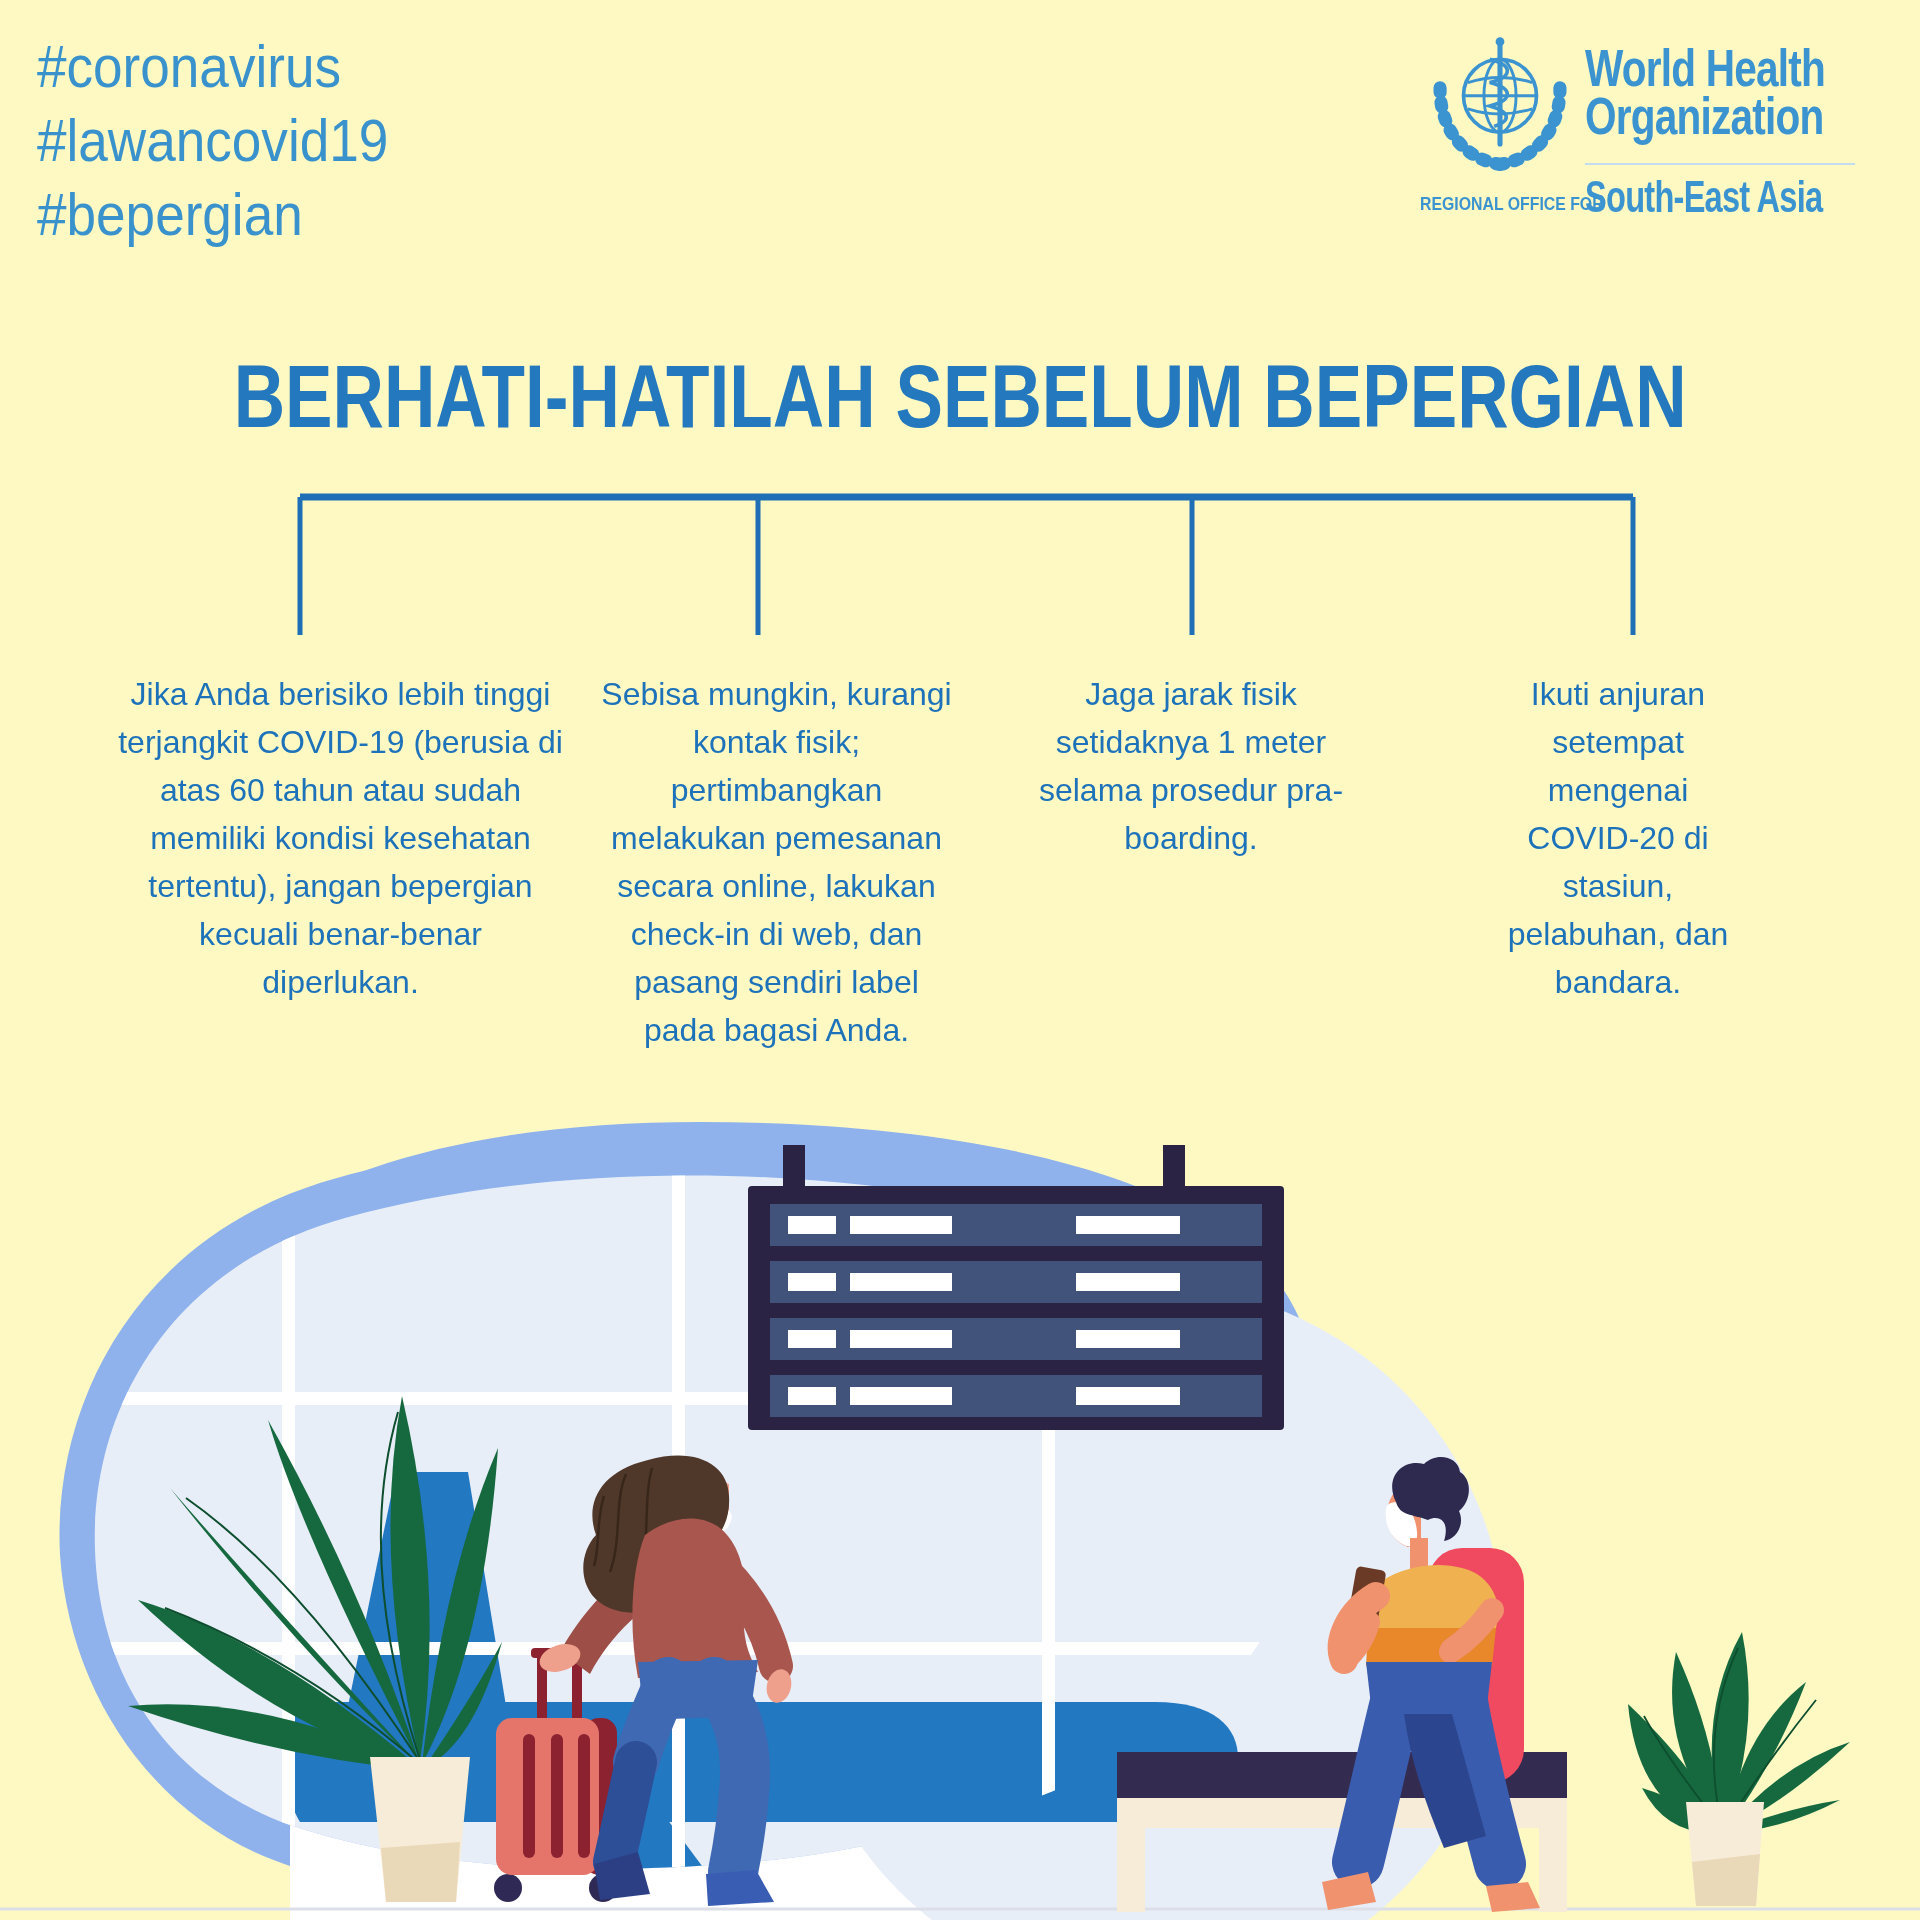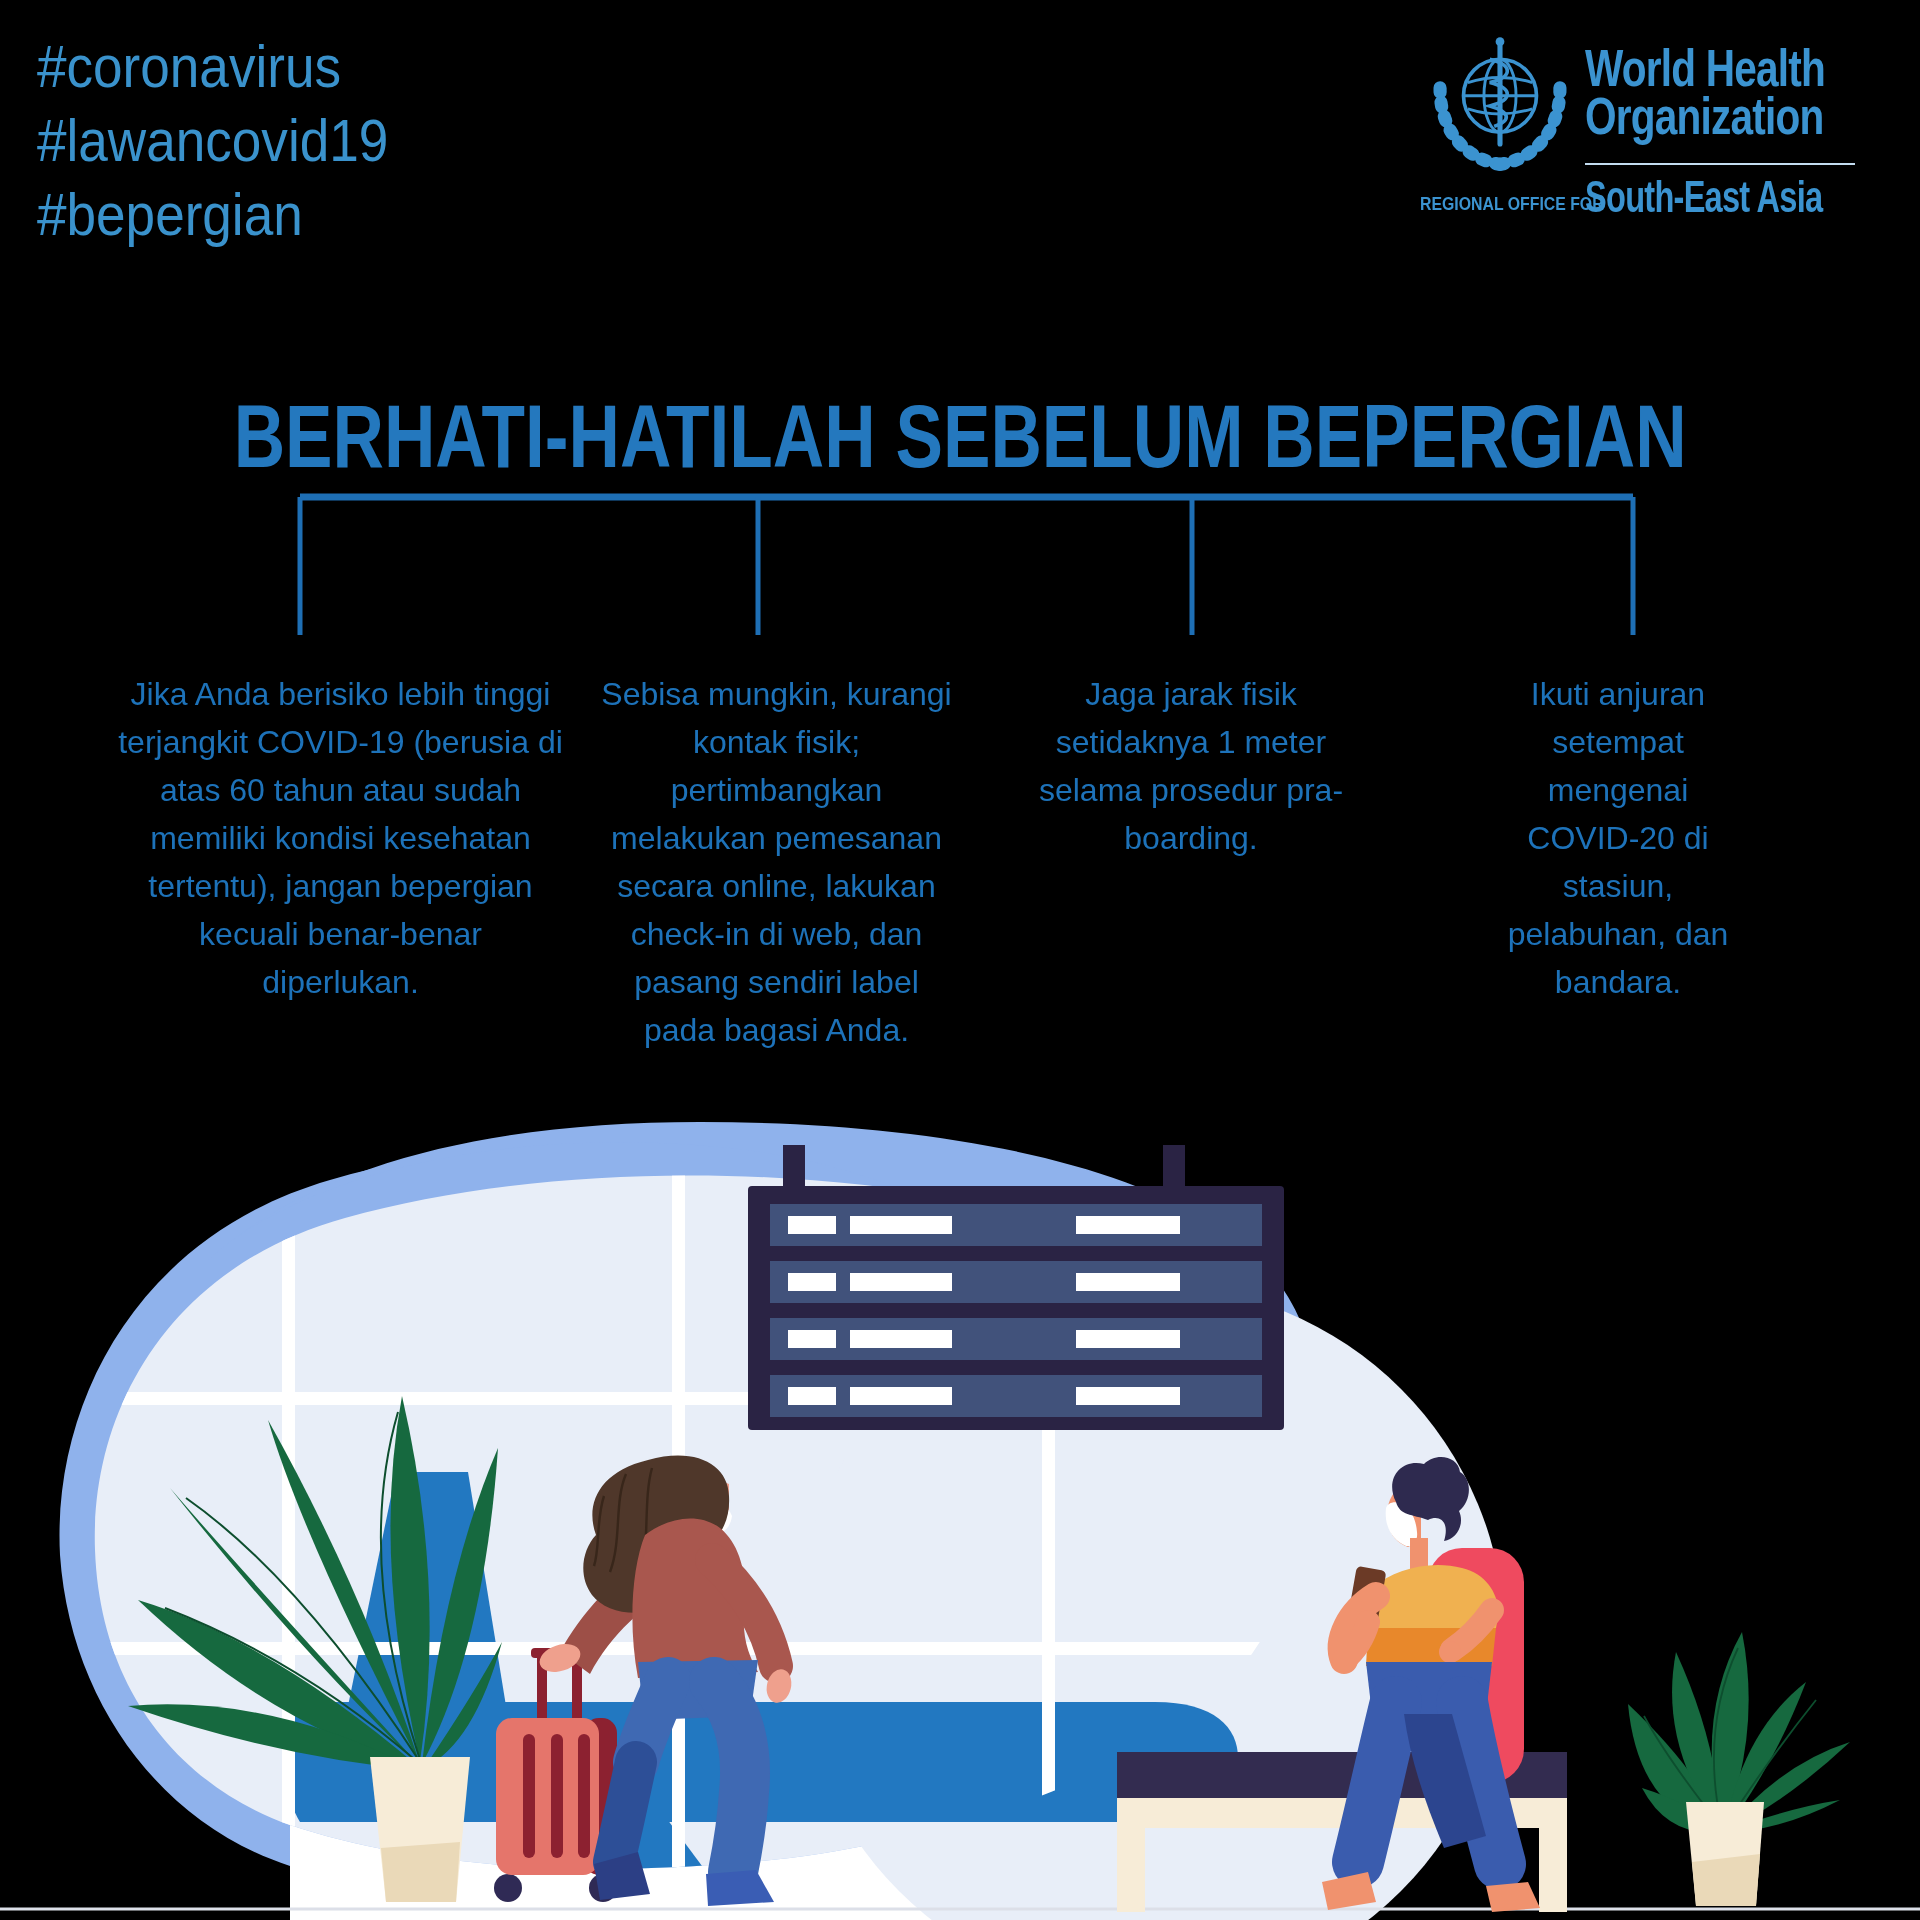--- a/index.html
+++ b/index.html
@@ -1,17 +1,17 @@
 <!DOCTYPE html>
 <html style="--hashtag-blue: #3a92cc; --title-blue: #2478be; --body-blue: #1d72b9; --logo-blue: #3b93d0; --bracket-blue: #1e6fb5; --blob-blue: #8fb2ec; --pane-blue: #e8eef8; --plane-blue: #2278c1; --board-frame: #2a2344; --board-row: #41527b; --bench-dark: #332c50; --cream: #f7ecd7; --plant-green: #16693f; --suitcase-salmon: #e5756b; --suitcase-dark: #8c2130; --backpack-red: #ef4a5f;"><head>
 <meta charset="utf-8">
 <style>
   html,body{margin:0;padding:0;background:#fff;}
   .canvas{
-    position:relative;width:1920px;height:1920px;background:#000000;overflow:hidden;
+    position:relative;width:1920px;height:1920px;background:#fef9c3;overflow:hidden;
     font-family:"Liberation Sans",sans-serif;
   }
   
   .hashtags{position:absolute;left:37px;top:30px;color:var(--hashtag-blue);}
   .hashtags .line{
     font-size:59px;line-height:74px;font-weight:normal;
     transform:scaleX(0.9);transform-origin:0 0;white-space:nowrap;
   }
   
   .who-logo{position:absolute;left:1420px;top:26px;width:460px;height:200px;color:var(--logo-blue);}
@@ -26,21 +26,21 @@
     position:absolute;left:0px;top:168px;width:152px;text-align:right;
     font-weight:bold;font-size:18px;letter-spacing:0;white-space:nowrap;
     transform:scaleX(0.88);transform-origin:0 0;
   }
   .logo-region{
     position:absolute;left:165px;top:146px;
     font-weight:bold;font-size:44px;letter-spacing:-1px;white-space:nowrap;
     transform:scaleX(0.74);transform-origin:0 0;
   }
   
-  .page-title{position:absolute;left:0;top:352px;width:1920px;text-align:center;margin-top:40px;}
+  .page-title{position:absolute;left:0;top:352px;width:1920px;text-align:center;}
   .page-title .inner{
     display:inline-block;font-weight:bold;font-size:89px;line-height:1;
     color:var(--title-blue);white-space:nowrap;
     transform:scaleX(0.80);transform-origin:50% 50%;
   }
   
   .bracket{position:absolute;left:0;top:0;width:1920px;height:700px;}
   
   .tip{
     position:absolute;top:670px;text-align:center;color:var(--body-blue);

